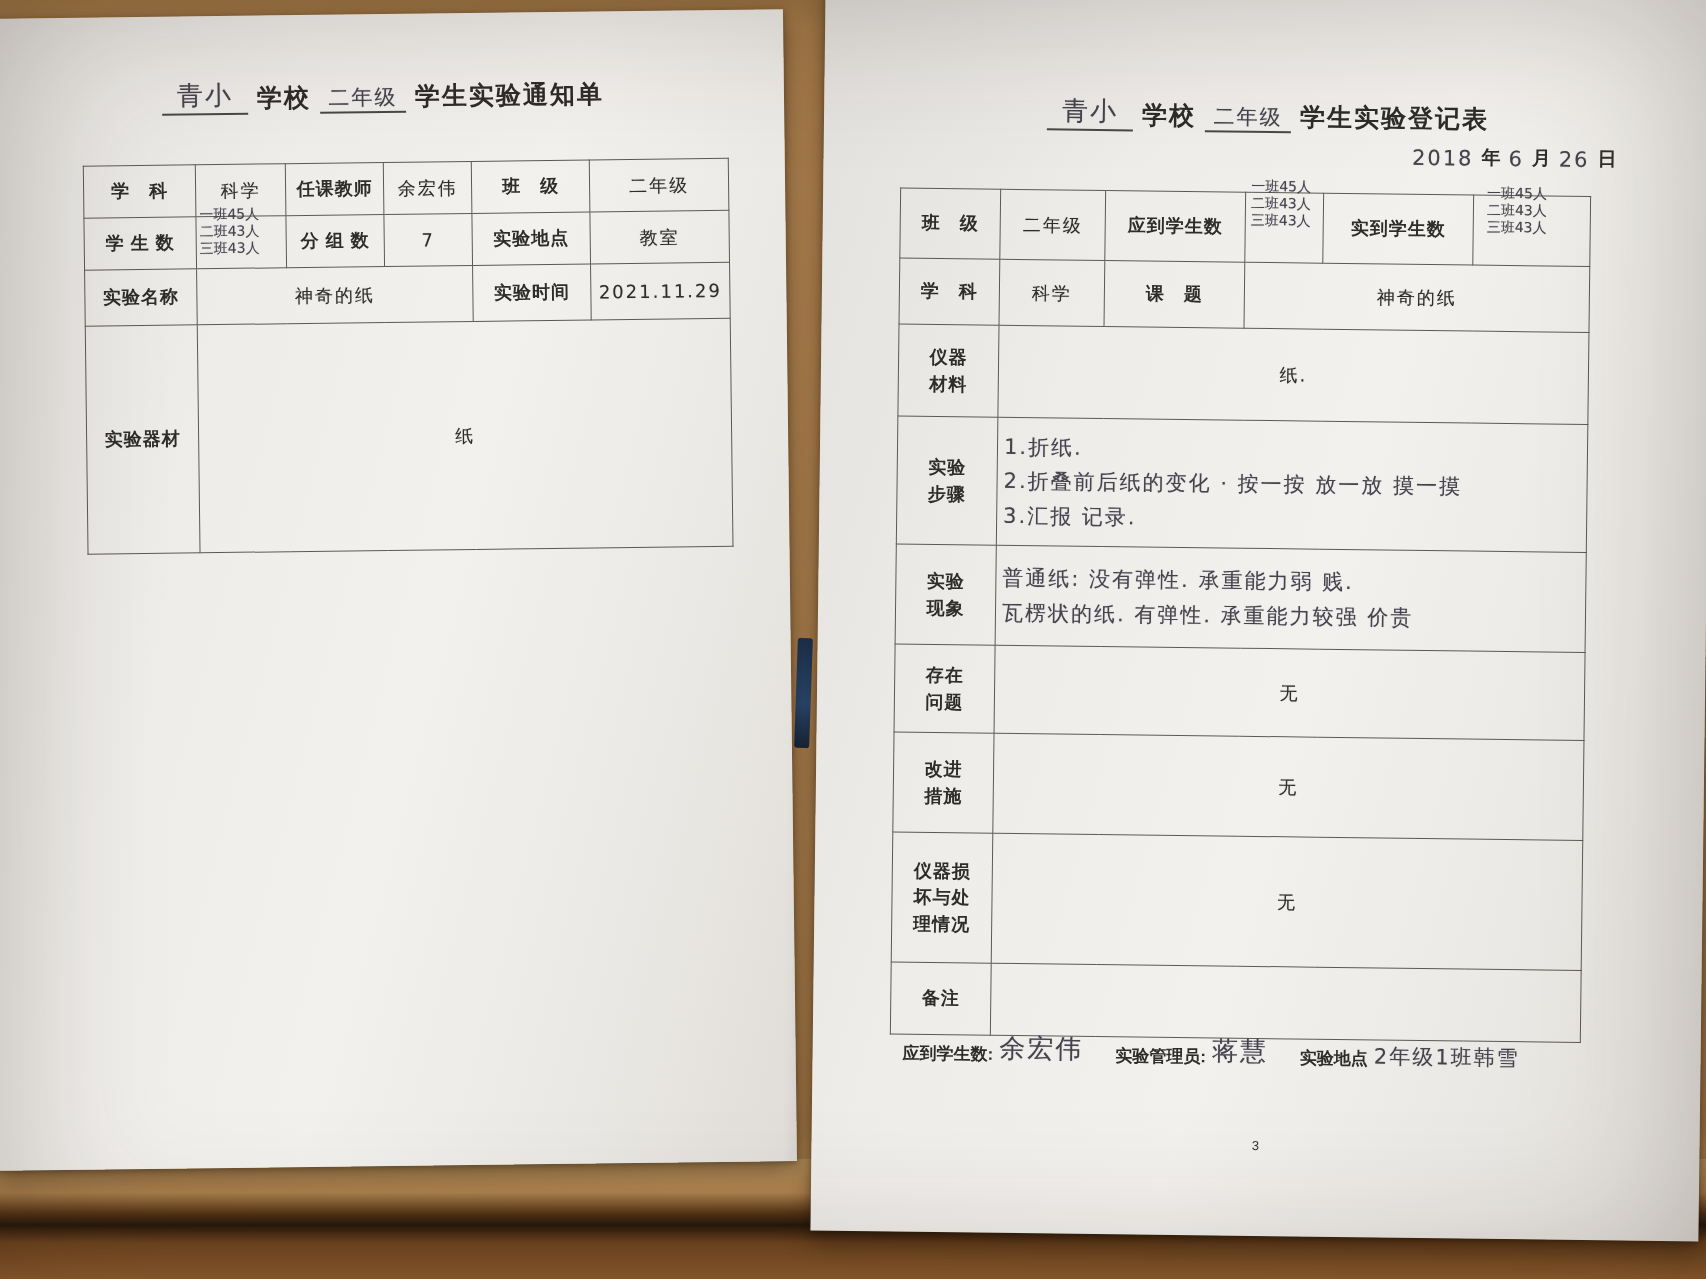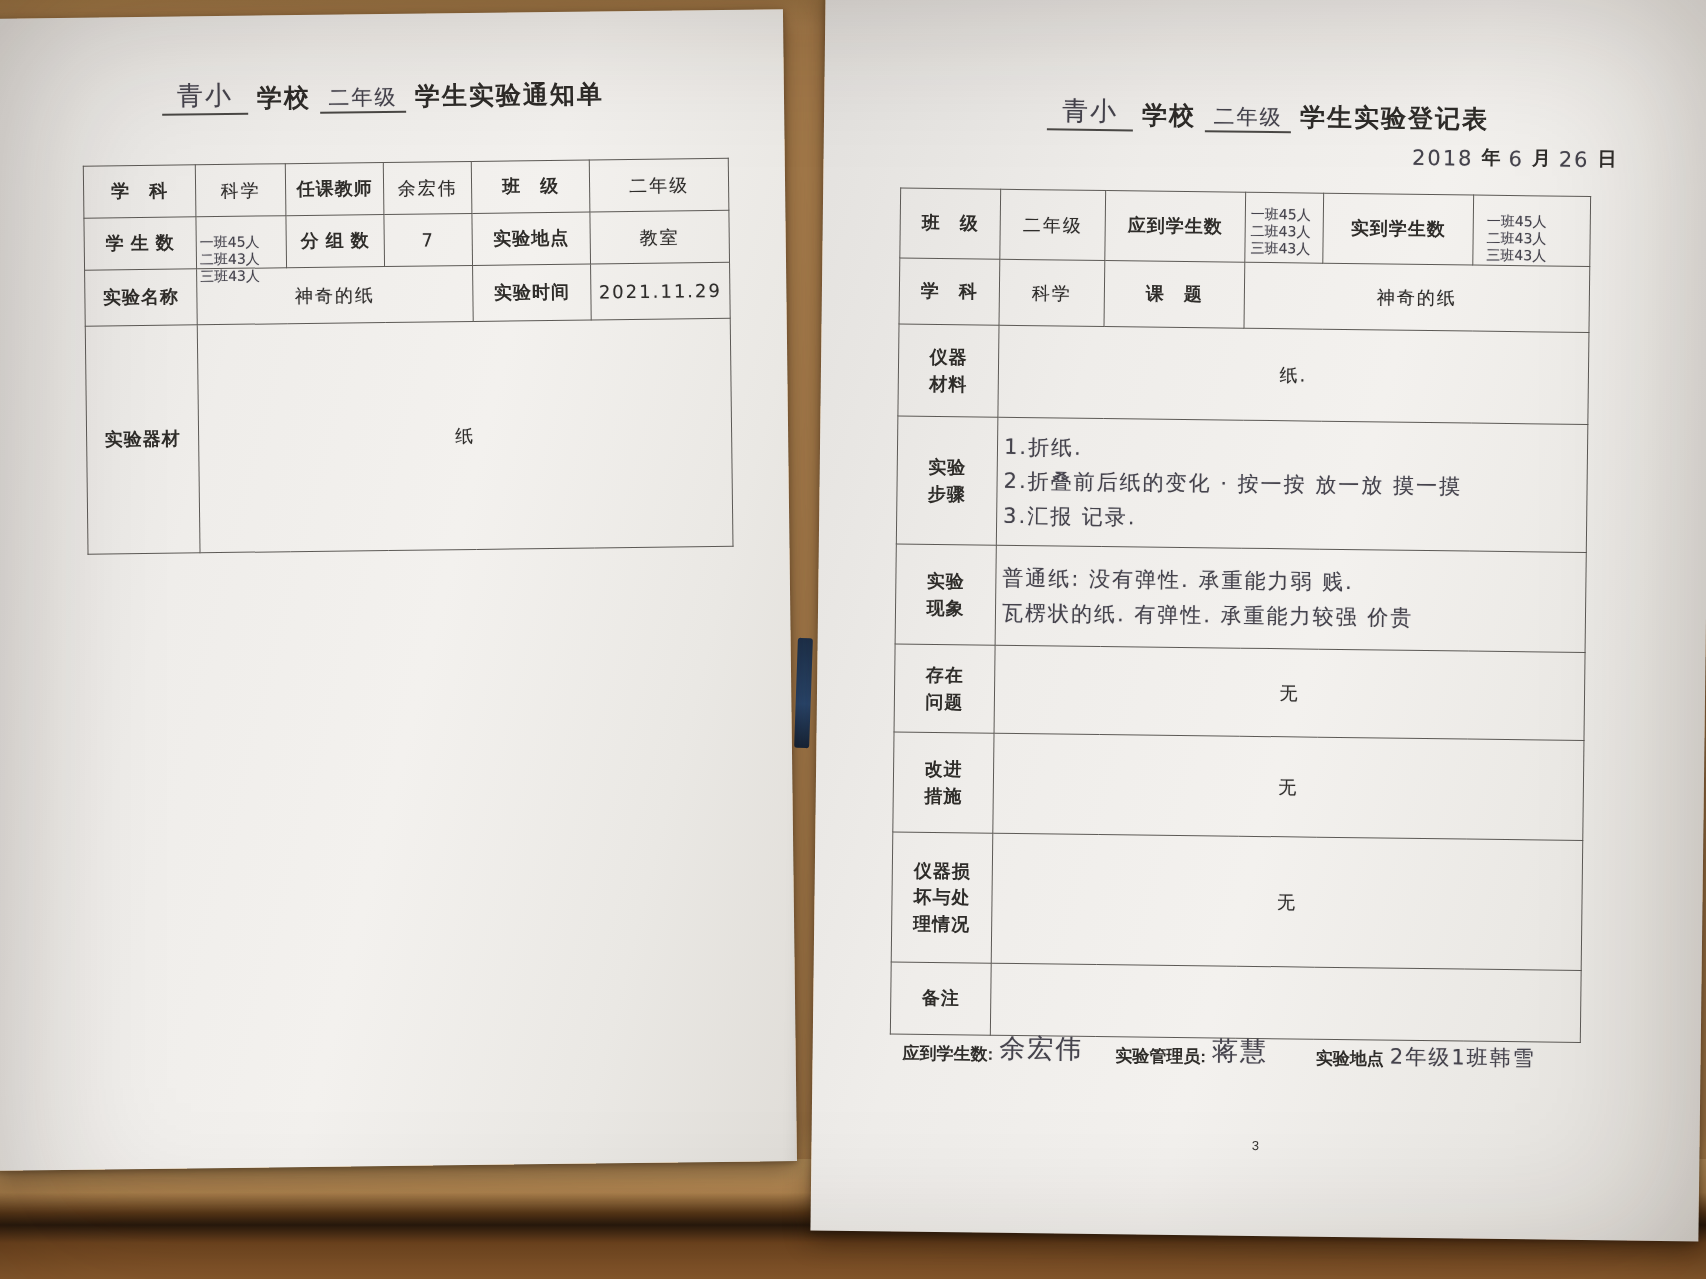--- a/index.html
+++ b/index.html
@@ -52,21 +52,21 @@
   .rt{left:77px;top:200px;width:690px;}
   .rt tr:nth-child(1){height:70px;}
   .rt tr:nth-child(2){height:66px;}
   .rt tr:nth-child(3){height:92px;}
   .rt tr:nth-child(4){height:128px;}
   .rt tr:nth-child(5){height:100px;}
   .rt tr:nth-child(6){height:88px;}
   .rt tr:nth-child(7){height:100px;}
   .rt tr:nth-child(8){height:130px;}
   .rt tr:nth-child(9){height:72px;}
-  .overlay{position:absolute;z-index:3;margin-top:28px;}
+  .overlay{position:absolute;z-index:3;}
   .date-line{
     position:absolute;top:150px;right:95px;font-size:19px;font-weight:700;color:#2f2d2a;
     display:flex;align-items:flex-end;gap:8px;
   }
   .steps div{text-align:left;line-height:1.65;}
   .sig-line{
     position:absolute;left:90px;top:1042px;width:700px;display:flex;align-items:flex-end;
     font-size:17px;font-weight:700;color:#2f2d2a;gap:6px;white-space:nowrap;
   }
   .pageno{position:absolute;left:0;top:1146px;width:100%;text-align:center;font-size:13px;color:#3a3835;}
@@ -222,21 +222,21 @@
 二班43人
 三班43人</div>
   <div class="overlay hw hw-sm" style="left:664px;top:190px;">一班45人
 二班43人
 三班43人</div>
 
   <div class="sig-line">
     <span>应到学生数:</span>
     <span class="hw hw-lg" style="margin-right:26px;">余宏伟</span>
     <span>实验管理员:</span>
-    <span class="hw hw-lg" style="margin-right:42px;">蒋慧</span>
+    <span class="hw hw-lg" style="margin-right:26px;">蒋慧</span>
     <span>实验地点</span>
     <span class="hw hw-md">2年级1班韩雪</span>
   </div>
 
   <div class="pageno">3</div>
 </div>
 
 <div class="vignette"></div>
 
 </body></html>

